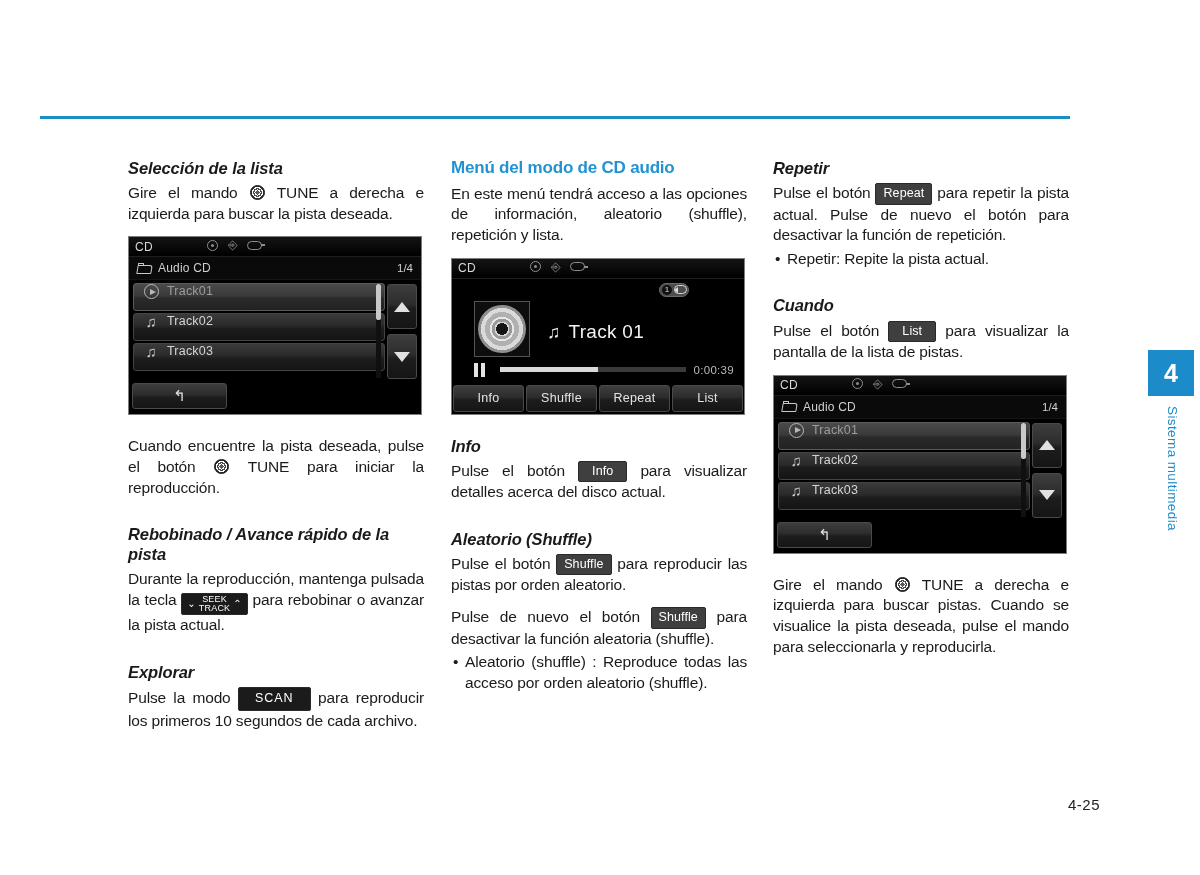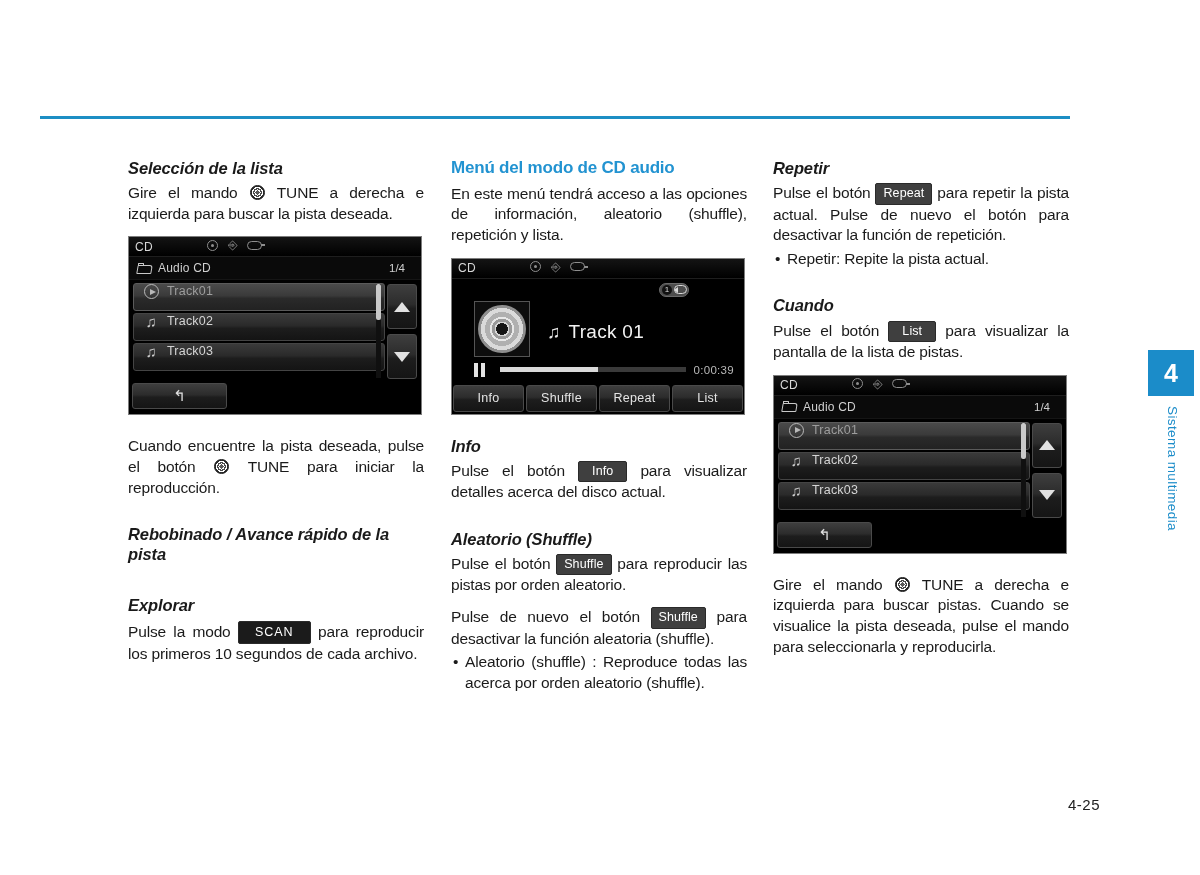--- a/index.html
+++ b/index.html
@@ -245,21 +245,21 @@
     border-radius:1px 1px 0 0;
   }
   .folder-label {
     color: #cfcfcf;
     font-size: 12px;
     margin-left: 6px;
     letter-spacing: 0.2px;
   }
   .page-count {
     position: absolute;
-    right: 16px;
+    right: 8px;
     color: #cfcfcf;
     font-size: 11.5px;
   }
 
   .list-body {
     position: relative;
     padding: 3px 0 0 0;
     height: 102px;
     box-sizing: border-box;
   }
@@ -649,20 +649,25 @@
       </div>
 
       <div class="gap-m"></div>
 
       <p class="body"><span>Cuando encuentre la pista deseada, pulse el botón </span><span class="knob"></span><span> TUNE para iniciar la reproducción.</span></p>
 
       <div class="gap-l"></div>
 
       <h2 class="section-title">Rebobinado / Avance rápido de la pista</h2>
 
+      <p class="body"><span>Durante la reproducción, mantenga pulsada la tecla </span><span class="keycap seek"><span class="seek-inner">
+              <span class="chev">⌄</span>
+              <span class="stack"><span>SEEK</span><br><span>TRACK</span></span>
+              <span class="chev">⌃</span>
+            </span></span><span> para rebobinar o avanzar la pista actual.</span></p>
 
       <div class="gap-l"></div>
 
       <h2 class="section-title">Explorar</h2>
 
       <p class="body"><span>Pulse la modo </span><span class="keycap scan">SCAN</span><span> para reproducir los primeros 10 segundos de cada archivo.</span></p>
     </div>
 
     <div class="col col-2">
 
@@ -727,21 +732,21 @@
 
       <h2 class="section-title">Aleatorio (Shuffle)</h2>
 
       <p class="body"><span>Pulse el botón </span><span class="keycap">Shuffle</span><span> para reproducir las pistas por orden aleatorio.</span></p>
 
       <div class="gap-s"></div>
 
       <p class="body"><span>Pulse de nuevo el botón </span><span class="keycap">Shuffle</span><span> para desactivar la función aleatoria (shuffle).</span></p>
 
       <ul class="bullets">
-        <li>Aleatorio (shuffle) : Reproduce todas las acerca por orden aleatorio (shuffle).</li>
+        <li>Aleatorio (shuffle) : Reproduce todas las acceso por orden aleatorio (shuffle).</li>
       </ul>
     </div>
 
     <div class="col col-3">
 
       <h2 class="section-title">Repetir</h2>
 
       <p class="body"><span>Pulse el botón </span><span class="keycap">Repeat</span><span> para repetir la pista actual. Pulse de nuevo el botón para desactivar la función de repetición.</span></p>
 
       <ul class="bullets">

